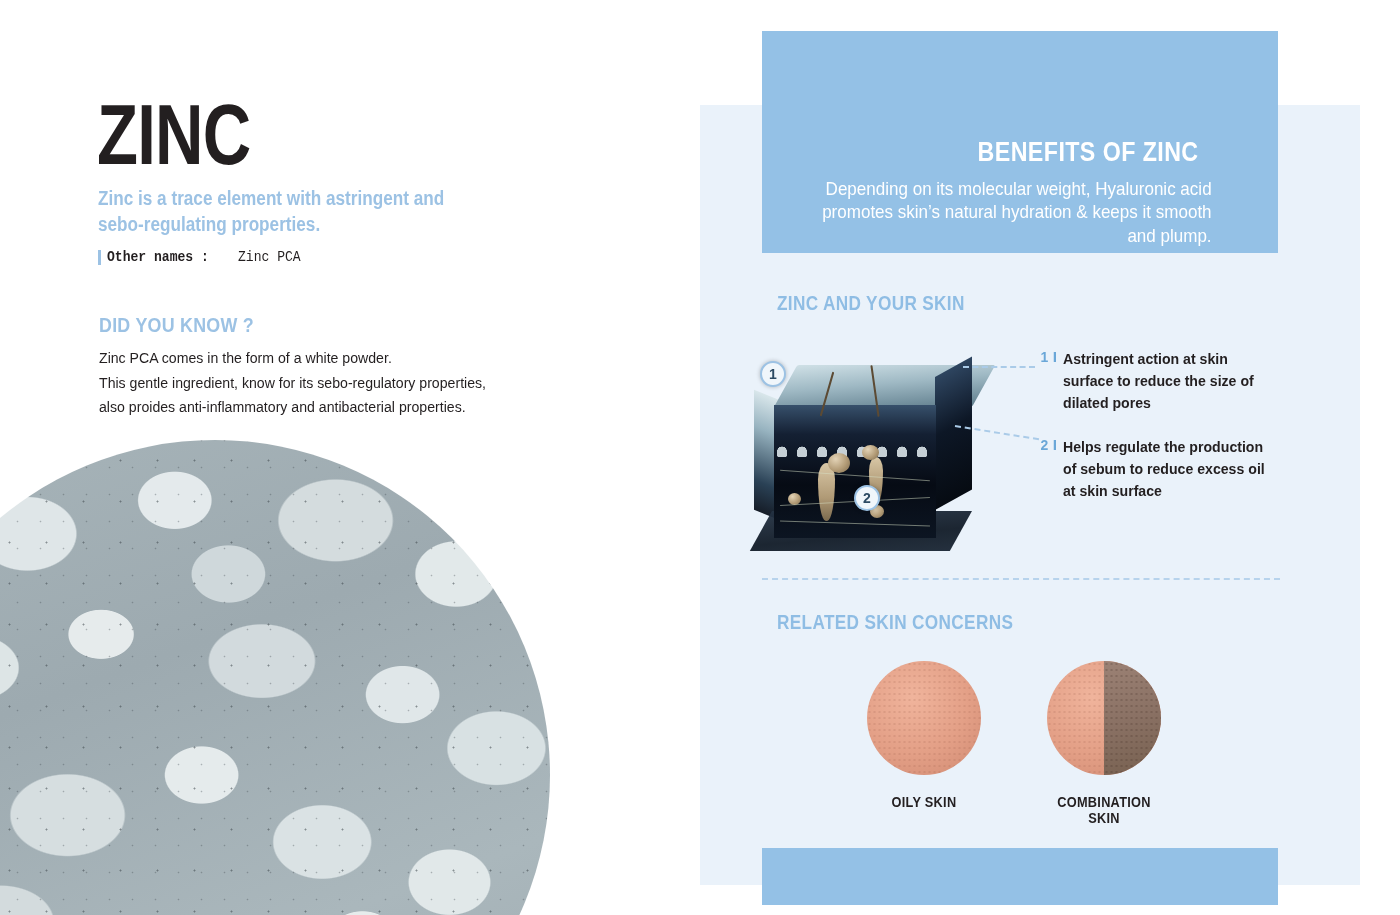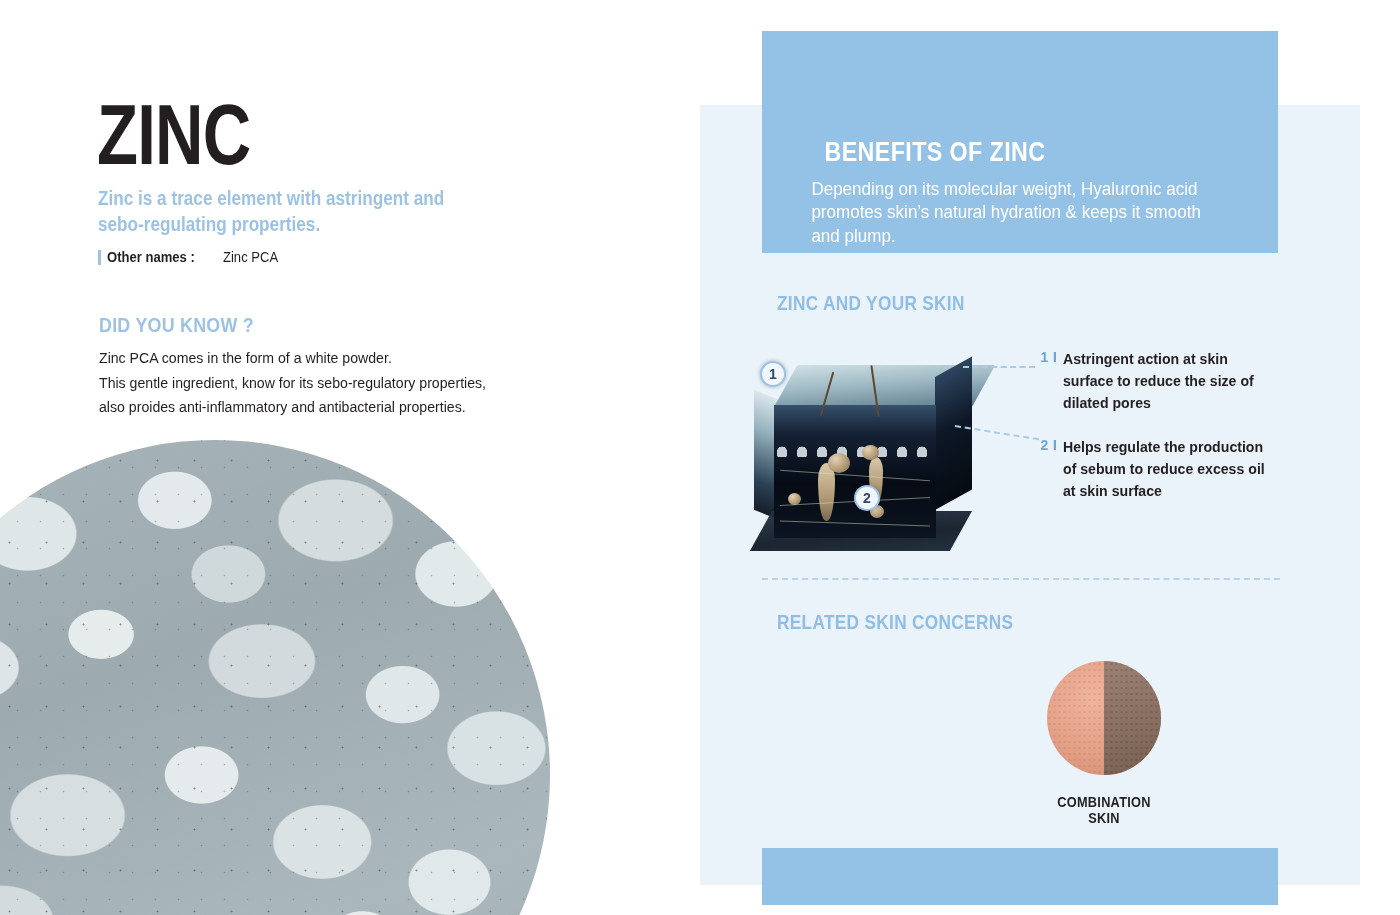--- a/index.html
+++ b/index.html
@@ -17,21 +17,21 @@
     letter-spacing:-1px; color:#231f20;
     transform:scaleX(0.78); transform-origin:left top;
   }
   .subtitle {
     position:absolute; left:98px; top:186px; width:400px;
     font-size:19.5px; line-height:1.32; font-weight:bold; color:#9cc2e4;
     transform:scaleX(0.88); transform-origin:left top;
   }
   .othernames-row {
     position:absolute; left:98px; top:249px;
-    display:flex; align-items:center; gap:6px;
+    display:flex; align-items:center; gap:6px;font-family:Liberation Mono, monospace;
   }
   .bluebar { width:3px; height:15px; background:#9cc2e4; flex:0 0 auto; }
   .othernames-label { font-size:14.5px; font-weight:bold; color:#231f20;
     transform:scaleX(0.9); transform-origin:left center; }
   .othernames-value { font-size:14.5px; color:#231f20; margin-left:12px;
     transform:scaleX(0.9); transform-origin:left center; }
 
   .dyk-head {
     position:absolute; left:99px; top:313px;
     font-size:21px; font-weight:bold; color:#9cc2e4; letter-spacing:0.3px;
@@ -79,21 +79,21 @@
       radial-gradient(circle, rgba(60,70,75,0.35) 0.7px, transparent 1.1px);
     background-size: 37px 41px, 23px 27px;
     background-position: 0 0, 11px 14px;
   }
 
   
   .right-panel { position:absolute; left:700px; top:105px; width:660px; height:780px; background:#eaf2fa; }
 
   .benefits-box {
     position:absolute; left:762px; top:31px; width:516px; height:222px;
-    background:#94c1e6; padding:28px 49px 0 32px; text-align:left;
+    background:#94c1e6; padding:28px 49px 0 32px; text-align:right;
   }
   .benefits-title {
     margin-top:78px; font-size:27px; font-weight:bold; color:#ffffff; letter-spacing:0.5px;
     transform:scaleX(0.86); 
   }
   .benefits-desc {
     margin-top:9px; font-size:18.5px; line-height:1.27; color:#ffffff;
     transform:scaleX(0.92);
   }
 
@@ -268,20 +268,24 @@
       <span class="bullet-num">2</span>
       <span class="bullet-sep">I</span>
       <span class="bullet-text">Helps regulate the production of sebum to reduce excess oil at skin surface</span>
     </div>
   </div>
 
   <div class="divider"></div>
 
   <div class="sec-head" id="sec-concerns">RELATED SKIN CONCERNS</div>
 
+  <div class="concern" id="concern-oily">
+    <div class="concern-circle"></div>
+    <div class="concern-label">OILY SKIN</div>
+  </div>
 
   <div class="concern" id="concern-combo">
     <div class="concern-circle split"></div>
     <div class="concern-label">COMBINATION SKIN</div>
   </div>
 
   <div class="bottom-bar"></div>
 
 </div>
 

